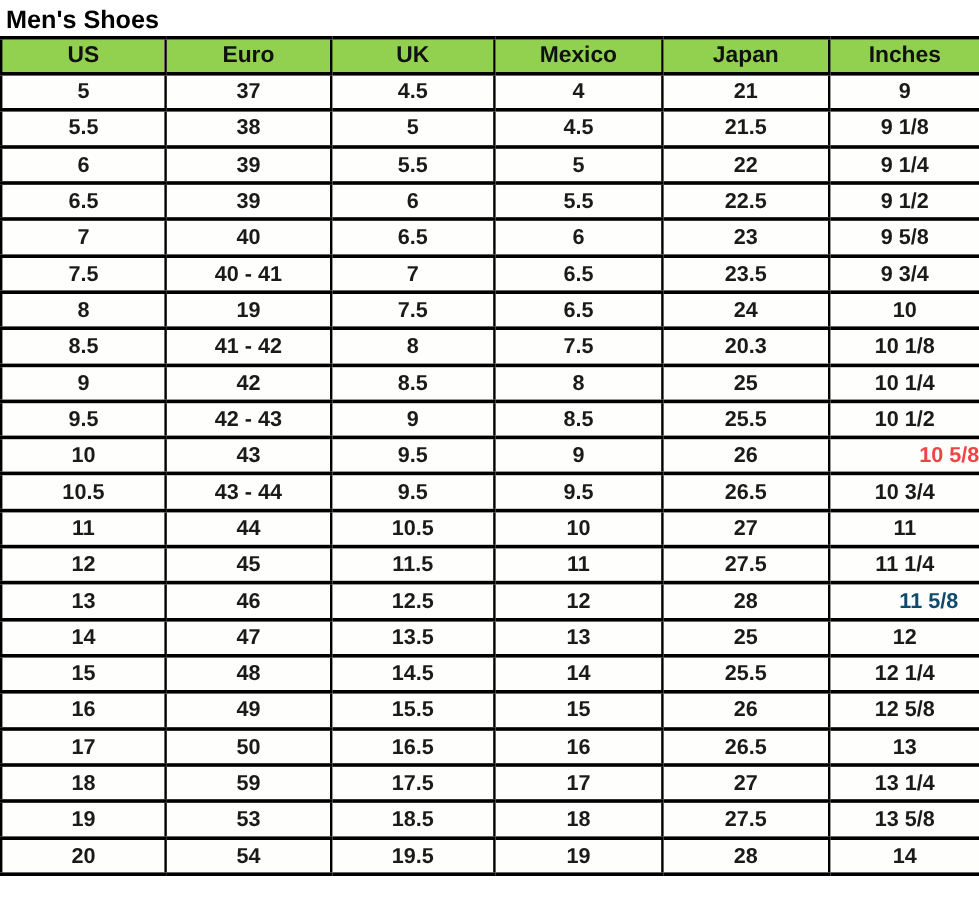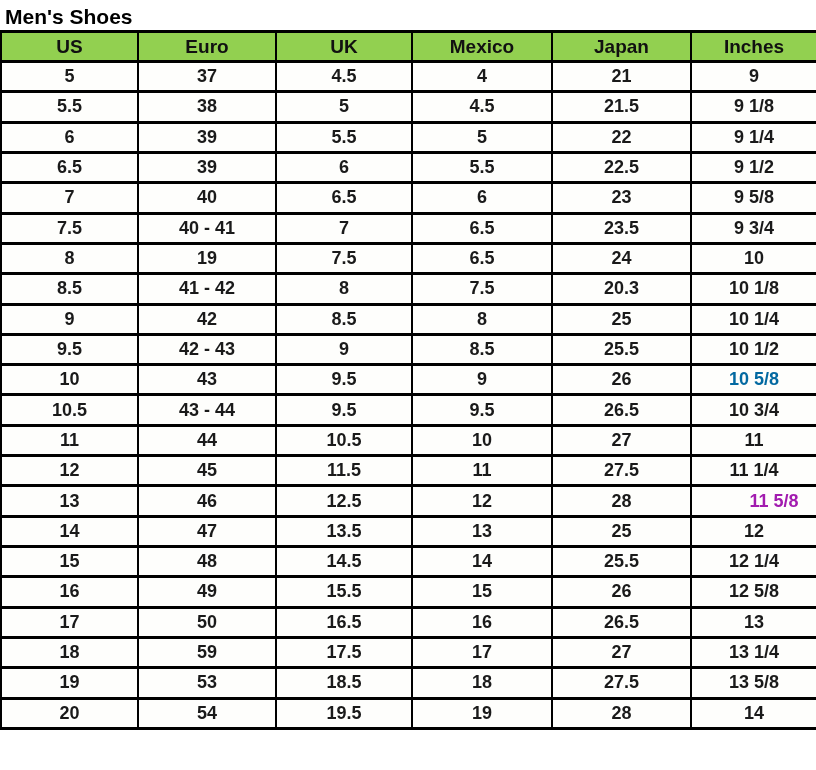--- a/index.html
+++ b/index.html
@@ -162,21 +162,21 @@
           <td style="color: rgb(26, 26, 26);">8.5</td>
           <td style="color: rgb(26, 26, 26);">25.5</td>
           <td style="color: rgb(26, 26, 26);">10 1/2</td>
         </tr>
         <tr>
           <td style="color: rgb(26, 26, 26);">10</td>
           <td style="color: rgb(26, 26, 26);">43</td>
           <td style="color: rgb(26, 26, 26);">9.5</td>
           <td style="color: rgb(26, 26, 26);">9</td>
           <td style="color: rgb(26, 26, 26);">26</td>
-          <td style="color: #0369a1;">10 5/8</td>
+          <td style="color: #ef4444; text-align: right;">10 5/8</td>
         </tr>
         <tr>
           <td style="color: rgb(26, 26, 26);">10.5</td>
           <td style="color: rgb(26, 26, 26);">43 - 44</td>
           <td style="color: rgb(26, 26, 26);">9.5</td>
           <td style="color: rgb(26, 26, 26);">9.5</td>
           <td style="color: rgb(26, 26, 26);">26.5</td>
           <td style="color: rgb(26, 26, 26);">10 3/4</td>
         </tr>
         <tr>
@@ -194,21 +194,21 @@
           <td style="color: rgb(26, 26, 26);">11</td>
           <td style="color: rgb(26, 26, 26);">27.5</td>
           <td style="color: rgb(26, 26, 26);">11 1/4</td>
         </tr>
         <tr>
           <td style="color: rgb(26, 26, 26);">13</td>
           <td style="color: rgb(26, 26, 26);">46</td>
           <td style="color: rgb(26, 26, 26);">12.5</td>
           <td style="color: rgb(26, 26, 26);">12</td>
           <td style="color: rgb(26, 26, 26);">28</td>
-          <td style="color: #a21caf; padding-left: 40px;">11 5/8</td>
+          <td style="color: #0c4a6e; padding-left: 40px;">11 5/8</td>
         </tr>
         <tr>
           <td style="color: rgb(26, 26, 26);">14</td>
           <td style="color: rgb(26, 26, 26);">47</td>
           <td style="color: rgb(26, 26, 26);">13.5</td>
           <td style="color: rgb(26, 26, 26);">13</td>
           <td style="color: rgb(26, 26, 26);">25</td>
           <td style="color: rgb(26, 26, 26);">12</td>
         </tr>
         <tr>

